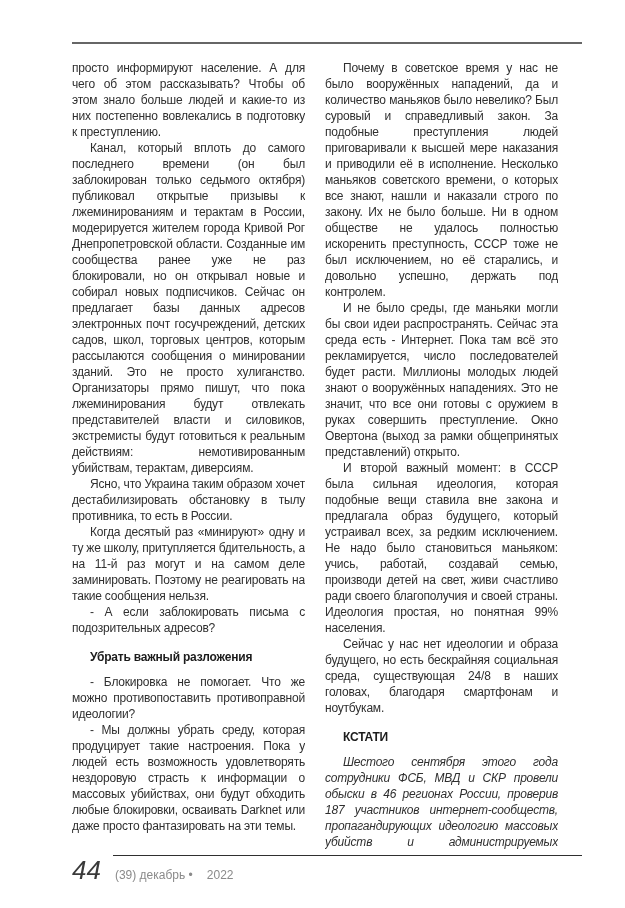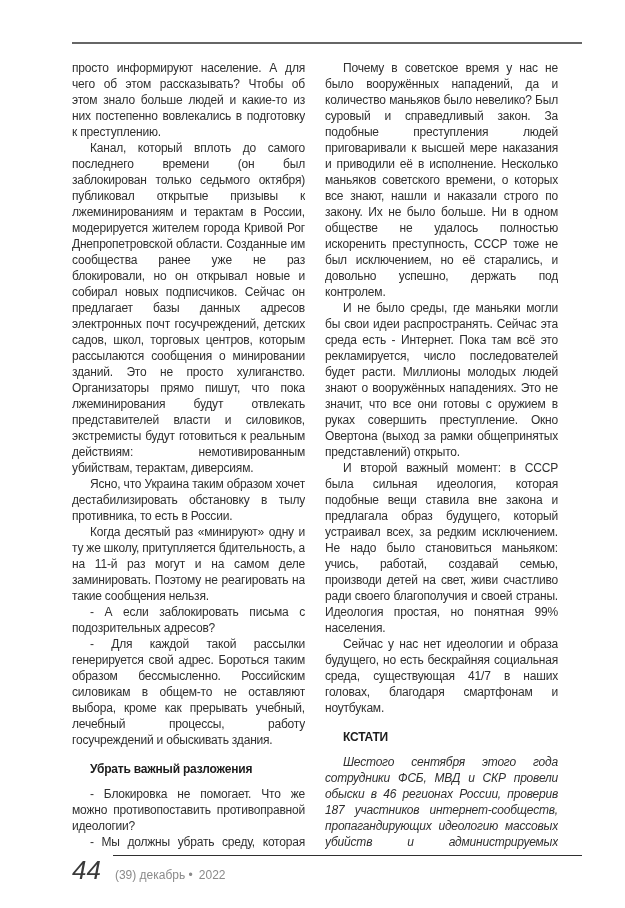--- a/index.html
+++ b/index.html
@@ -49,47 +49,46 @@
   }
   .journal-title{
     margin-left:34px;font-size:13px;font-weight:bold;color:#141414;
     line-height:28px;
   }
   .journal-issue{
     margin-left:14px;font-size:12px;color:#8a8a8a;line-height:28px;
     letter-spacing:0;
   }
   .journal-year{
-    margin-left:6px;font-size:12px;color:#8a8a8a;line-height:28px;
+    margin-left:14px;font-size:12px;color:#8a8a8a;line-height:28px;
   }
 </style>
 </head>
 <body>
 
 <div class="page">
 
   <div class="top-rule"></div>
 
   <div class="columns">
     <div class="col">
         <p class="para no-indent">просто информируют население. А для чего об этом рассказывать? Чтобы об этом знало больше людей и какие-то из них постепенно вовлекались в подготовку к преступлению.</p>
         <p class="para">Канал, который вплоть до самого последнего времени (он был заблокирован только седьмого октября) публиковал открытые призывы к лжеминированиям и терактам в России, модерируется жителем города Кривой Рог Днепропетровской области. Созданные им сообщества ранее уже не раз блокировали, но он открывал новые и собирал новых подписчиков. Сейчас он предлагает базы данных адресов электронных почт госучреждений, детских садов, школ, торговых центров, которым рассылаются сообщения о минировании зданий. Это не просто хулиганство. Организаторы прямо пишут, что пока лжеминирования будут отвлекать представителей власти и силовиков, экстремисты будут готовиться к реальным действиям: немотивированным убийствам, терактам, диверсиям.</p>
         <p class="para">Ясно, что Украина таким образом хочет дестабилизировать обстановку в тылу противника, то есть в России.</p>
         <p class="para">Когда десятый раз «минируют» одну и ту же школу, притупляется бдительность, а на 11-й раз могут и на самом деле заминировать. Поэтому не реагировать на такие сообщения нельзя.</p>
         <p class="para">- А если заблокировать письма с подозрительных адресов?</p>
-        <p class="para">- Для каждой такой рассылки генерируется свой адрес. Бороться таким образом бессмысленно. Российским силовикам в общем-то не оставляют выбора, кроме как прерывать учебный, лечебный процессы, работу госучреждений и обыскивать здания.</p>
         <p class="heading">Убрать важный разложения</p>
         <p class="para">- Блокировка не помогает. Что же можно противопоставить противоправной идеологии?</p>
         <p class="para">- Мы должны убрать среду, которая продуцирует такие настроения. Пока у людей есть возможность удовлетворять нездоровую страсть к информации о массовых убийствах, они будут обходить любые блокировки, осваивать Darknet или даже просто фантазировать на эти темы.</p>
       </div>
     <div class="col">
         <p class="para">Почему в советское время у нас не было вооружённых нападений, да и количество маньяков было невелико? Был суровый и справедливый закон. За подобные преступления людей приговаривали к высшей мере наказания и приводили её в исполнение. Несколько маньяков советского времени, о которых все знают, нашли и наказали строго по закону. Их не было больше. Ни в одном обществе не удалось полностью искоренить преступность, СССР тоже не был исключением, но её старались, и довольно успешно, держать под контролем.</p>
         <p class="para">И не было среды, где маньяки могли бы свои идеи распространять. Сейчас эта среда есть - Интернет. Пока там всё это рекламируется, число последователей будет расти. Миллионы молодых людей знают о вооружённых нападениях. Это не значит, что все они готовы с оружием в руках совершить преступление. Окно Овертона (выход за рамки общепринятых представлений) открыто.</p>
         <p class="para">И второй важный момент: в СССР была сильная идеология, которая подобные вещи ставила вне закона и предлагала образ будущего, который устраивал всех, за редким исключением. Не надо было становиться маньяком: учись, работай, создавай семью, производи детей на свет, живи счастливо ради своего благополучия и своей страны. Идеология простая, но понятная 99% населения.</p>
-        <p class="para">Сейчас у нас нет идеологии и образа будущего, но есть бескрайняя социальная среда, существующая 41/7 в наших головах, благодаря смартфонам и ноутбукам.</p>
+        <p class="para">Сейчас у нас нет идеологии и образа будущего, но есть бескрайняя социальная среда, существующая 24/8 в наших головах, благодаря смартфонам и ноутбукам.</p>
         <p class="heading">КСТАТИ</p>
         <p class="para italic">Шестого сентября этого года сотрудники ФСБ, МВД и СКР провели обыски в 46 регионах России, проверив 187 участников интернет-сообществ, пропагандирующих идеологию массовых убийств и администрируемых модераторами радикальной группировкой маньяков. У 30 человек оказались дома холодное оружие, смартфоны с пропагандой терроризма и экстремизма и перепиской с украинскими кураторами и боевиками. В памяти электронных устройств хранились фотографии и видеозаписи нападений, инструкции по применению самодельных взрывных и зажигательных устройств.</p>
       </div>
   </div>
 
   <div class="footer-rule"></div>
 
   <div class="footer">
     <span class="page-number">44</span>
     <span class="journal-issue">(39) декабрь •</span>

